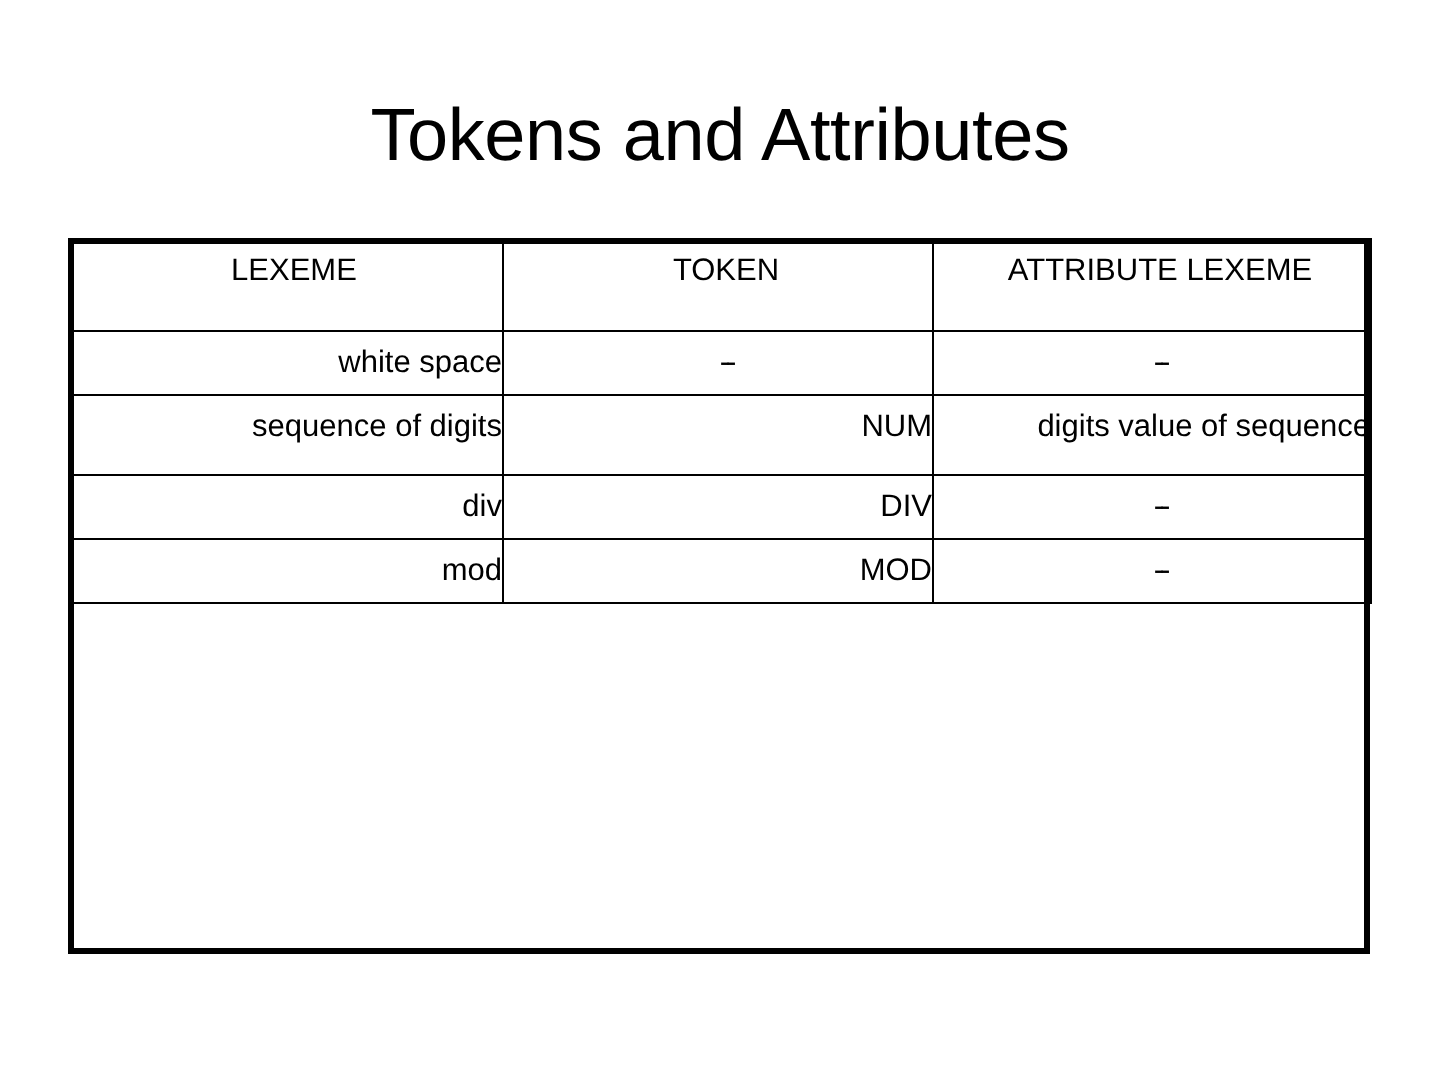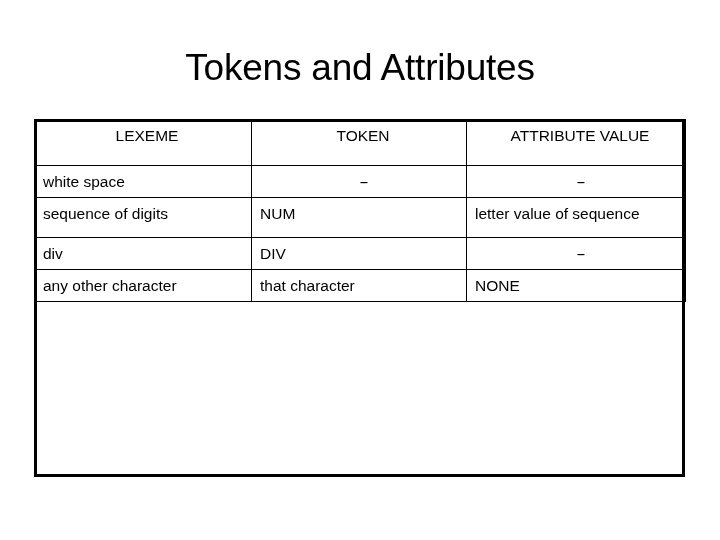--- a/index.html
+++ b/index.html
@@ -74,21 +74,21 @@
   }
 
   .col-lexeme  { width: 217px; }
   .col-token   { width: 215px; }
   .col-attr    { width: 219px; }
 
   .hdr {
     text-align: center;
     height: 33px;
   }
-  .cell-left   { text-align: left; }
+  .cell-left   { text-align: right; }
   .cell-center { text-align: center; }
 
   .r-short  { height: 27px; }
   .r-tall   { height: 40px; margin-top: 32px; }
 
   .dash {
     display: inline-block;
     letter-spacing: -2.0px;
   }
 </style>
@@ -102,47 +102,47 @@
   <table id="token-table">
     <colgroup>
       <col class="col-lexeme">
       <col class="col-token">
       <col class="col-attr">
     </colgroup>
     <tbody>
       <tr>
         <td class="hdr">LEXEME</td>
         <td class="hdr">TOKEN</td>
-        <td class="hdr">ATTRIBUTE VALUE</td>
+        <td class="hdr">ATTRIBUTE LEXEME</td>
       </tr>
 
       <tr class="r-short">
         <td class="cell-left">white space</td>
         <td class="cell-center"><span class="dash">--</span></td>
         <td class="cell-center"><span class="dash">--</span></td>
       </tr>
 
       <tr class="r-tall">
         <td class="cell-left">sequence of digits</td>
         <td class="cell-left">NUM</td>
-        <td class="cell-left">letter value of sequence</td>
+        <td class="cell-left">digits value of sequence</td>
       </tr>
 
       <tr class="r-short">
         <td class="cell-left">div</td>
         <td class="cell-left">DIV</td>
         <td class="cell-center"><span class="dash">--</span></td>
       </tr>
 
+      <tr class="r-short">
+        <td class="cell-left">mod</td>
+        <td class="cell-left">MOD</td>
+        <td class="cell-center"><span class="dash">--</span></td>
+      </tr>
 
 
 
-      <tr class="r-short">
-        <td class="cell-left">any other character</td>
-        <td class="cell-left">that character</td>
-        <td class="cell-left">NONE</td>
-      </tr>
     </tbody>
   </table>
 
   <div id="table-frame"></div>
 
 </div>
 
 </body></html>

